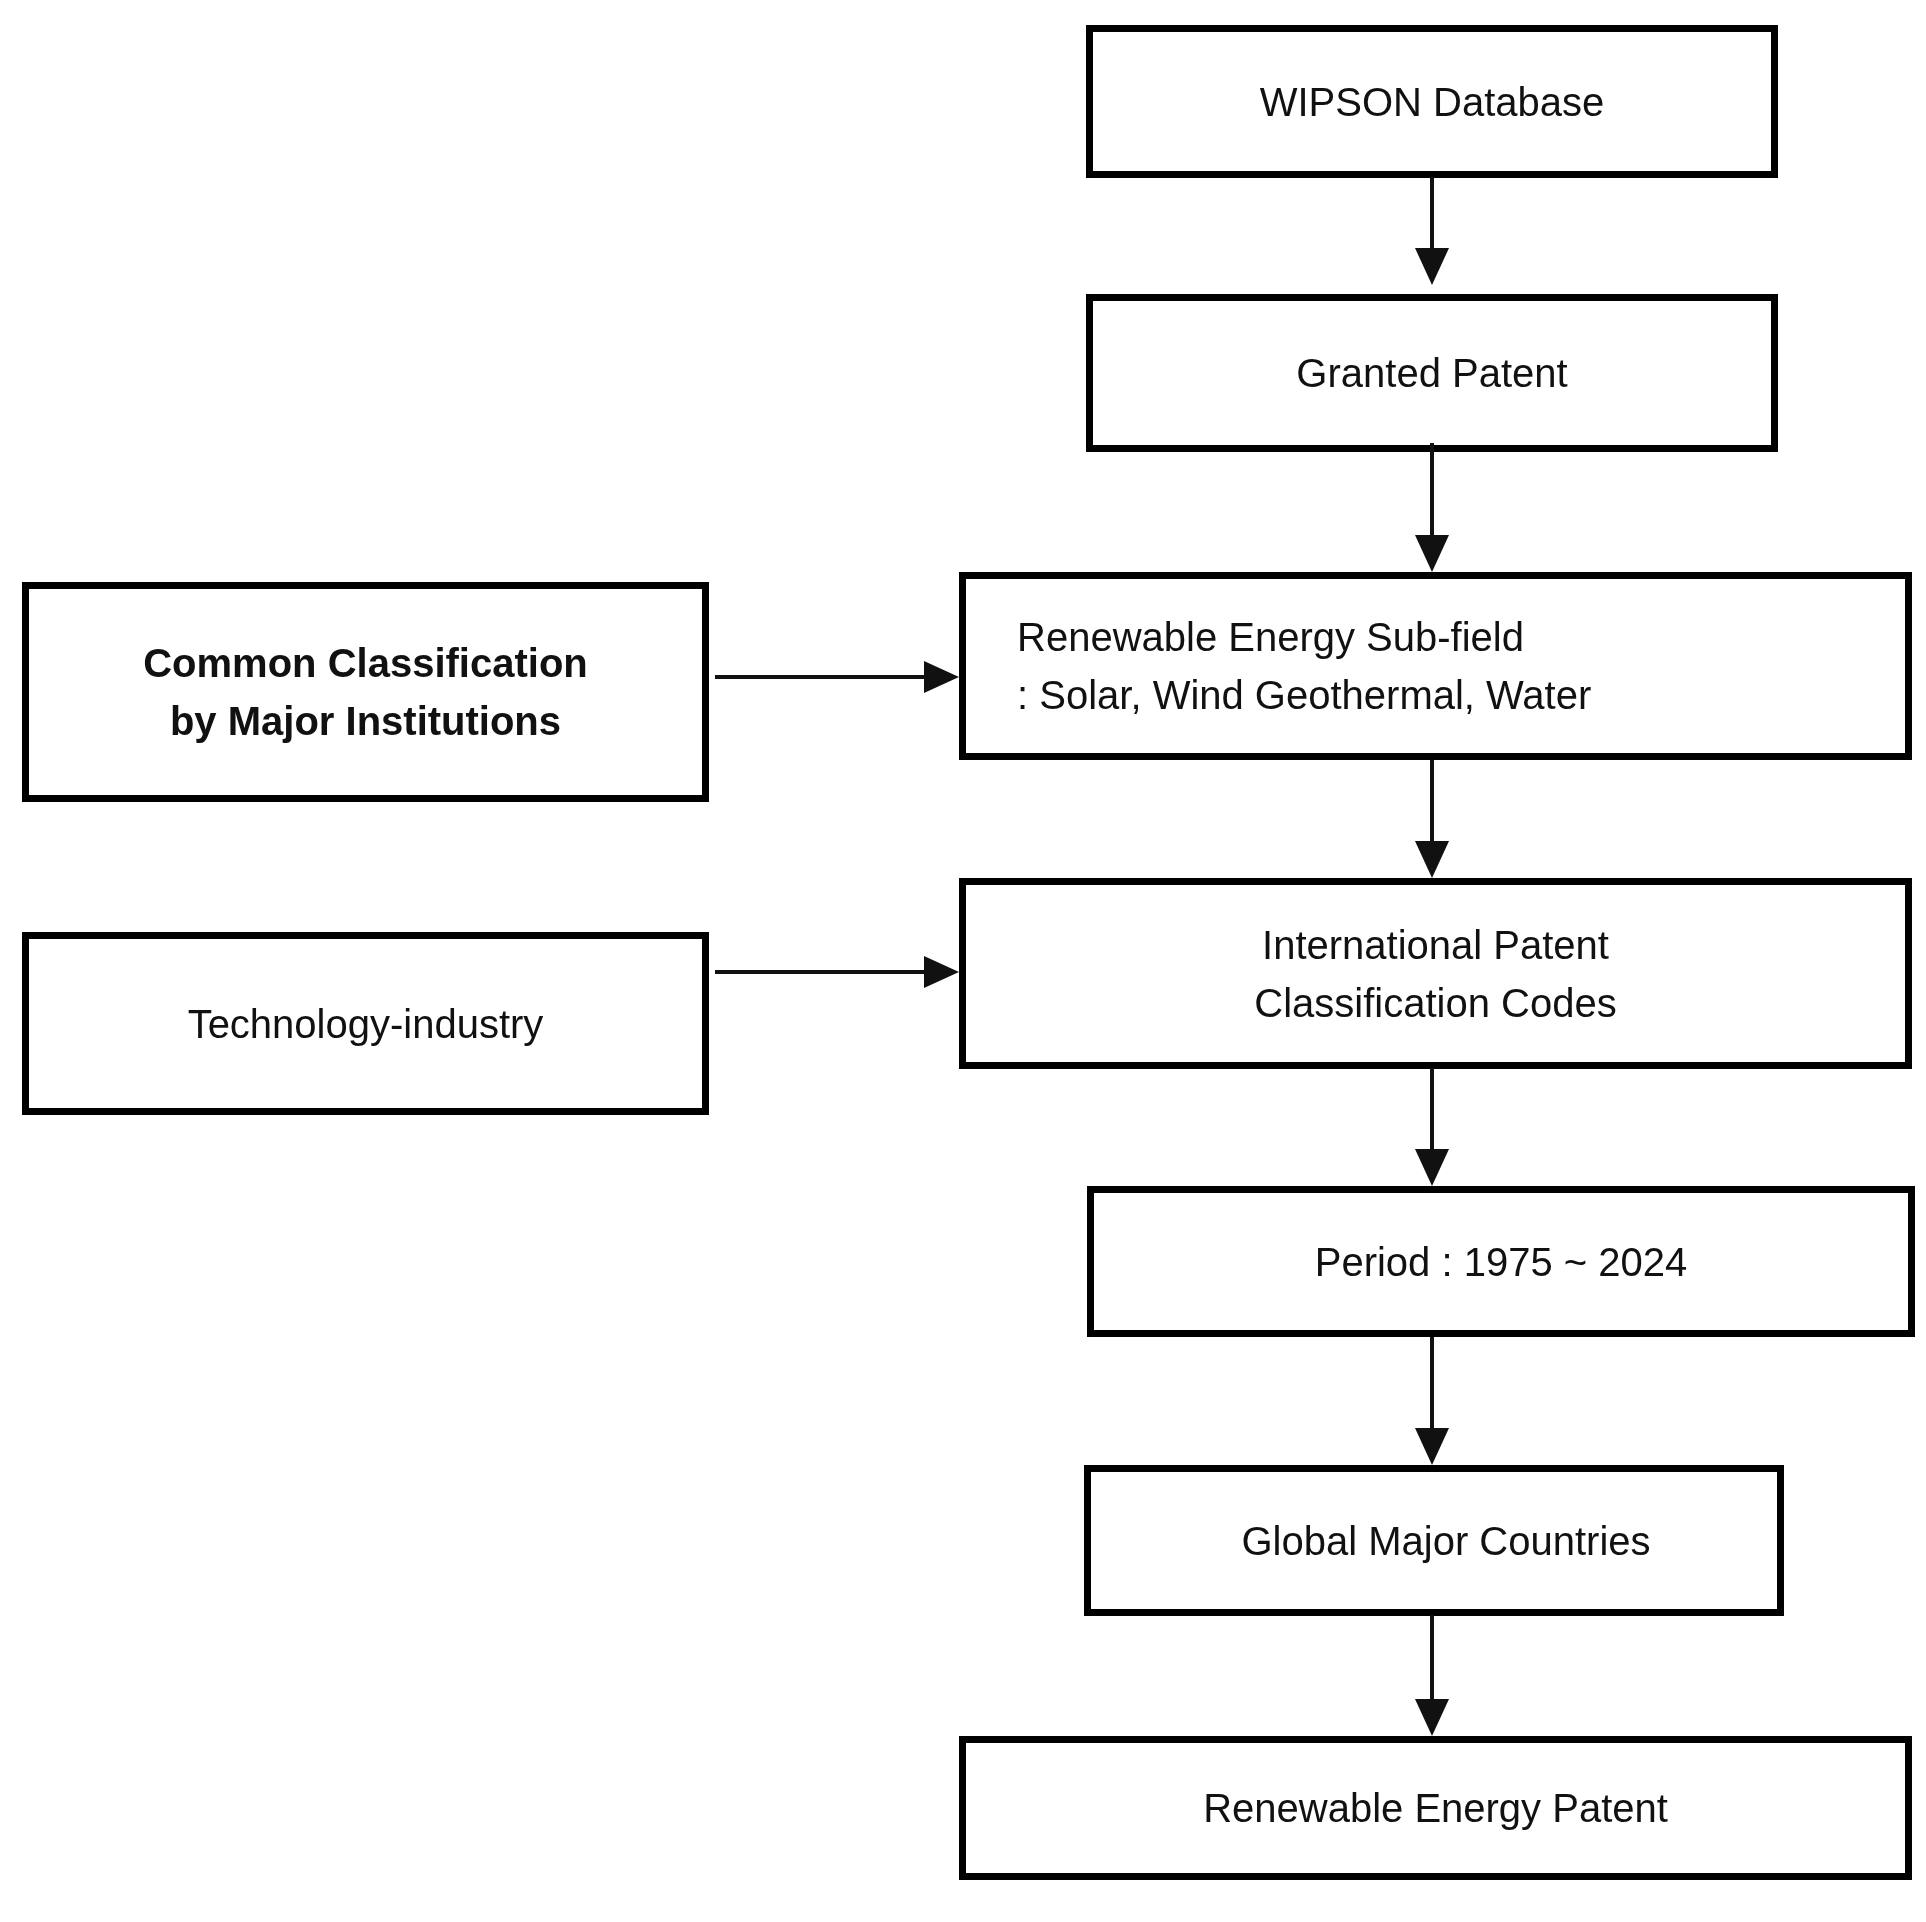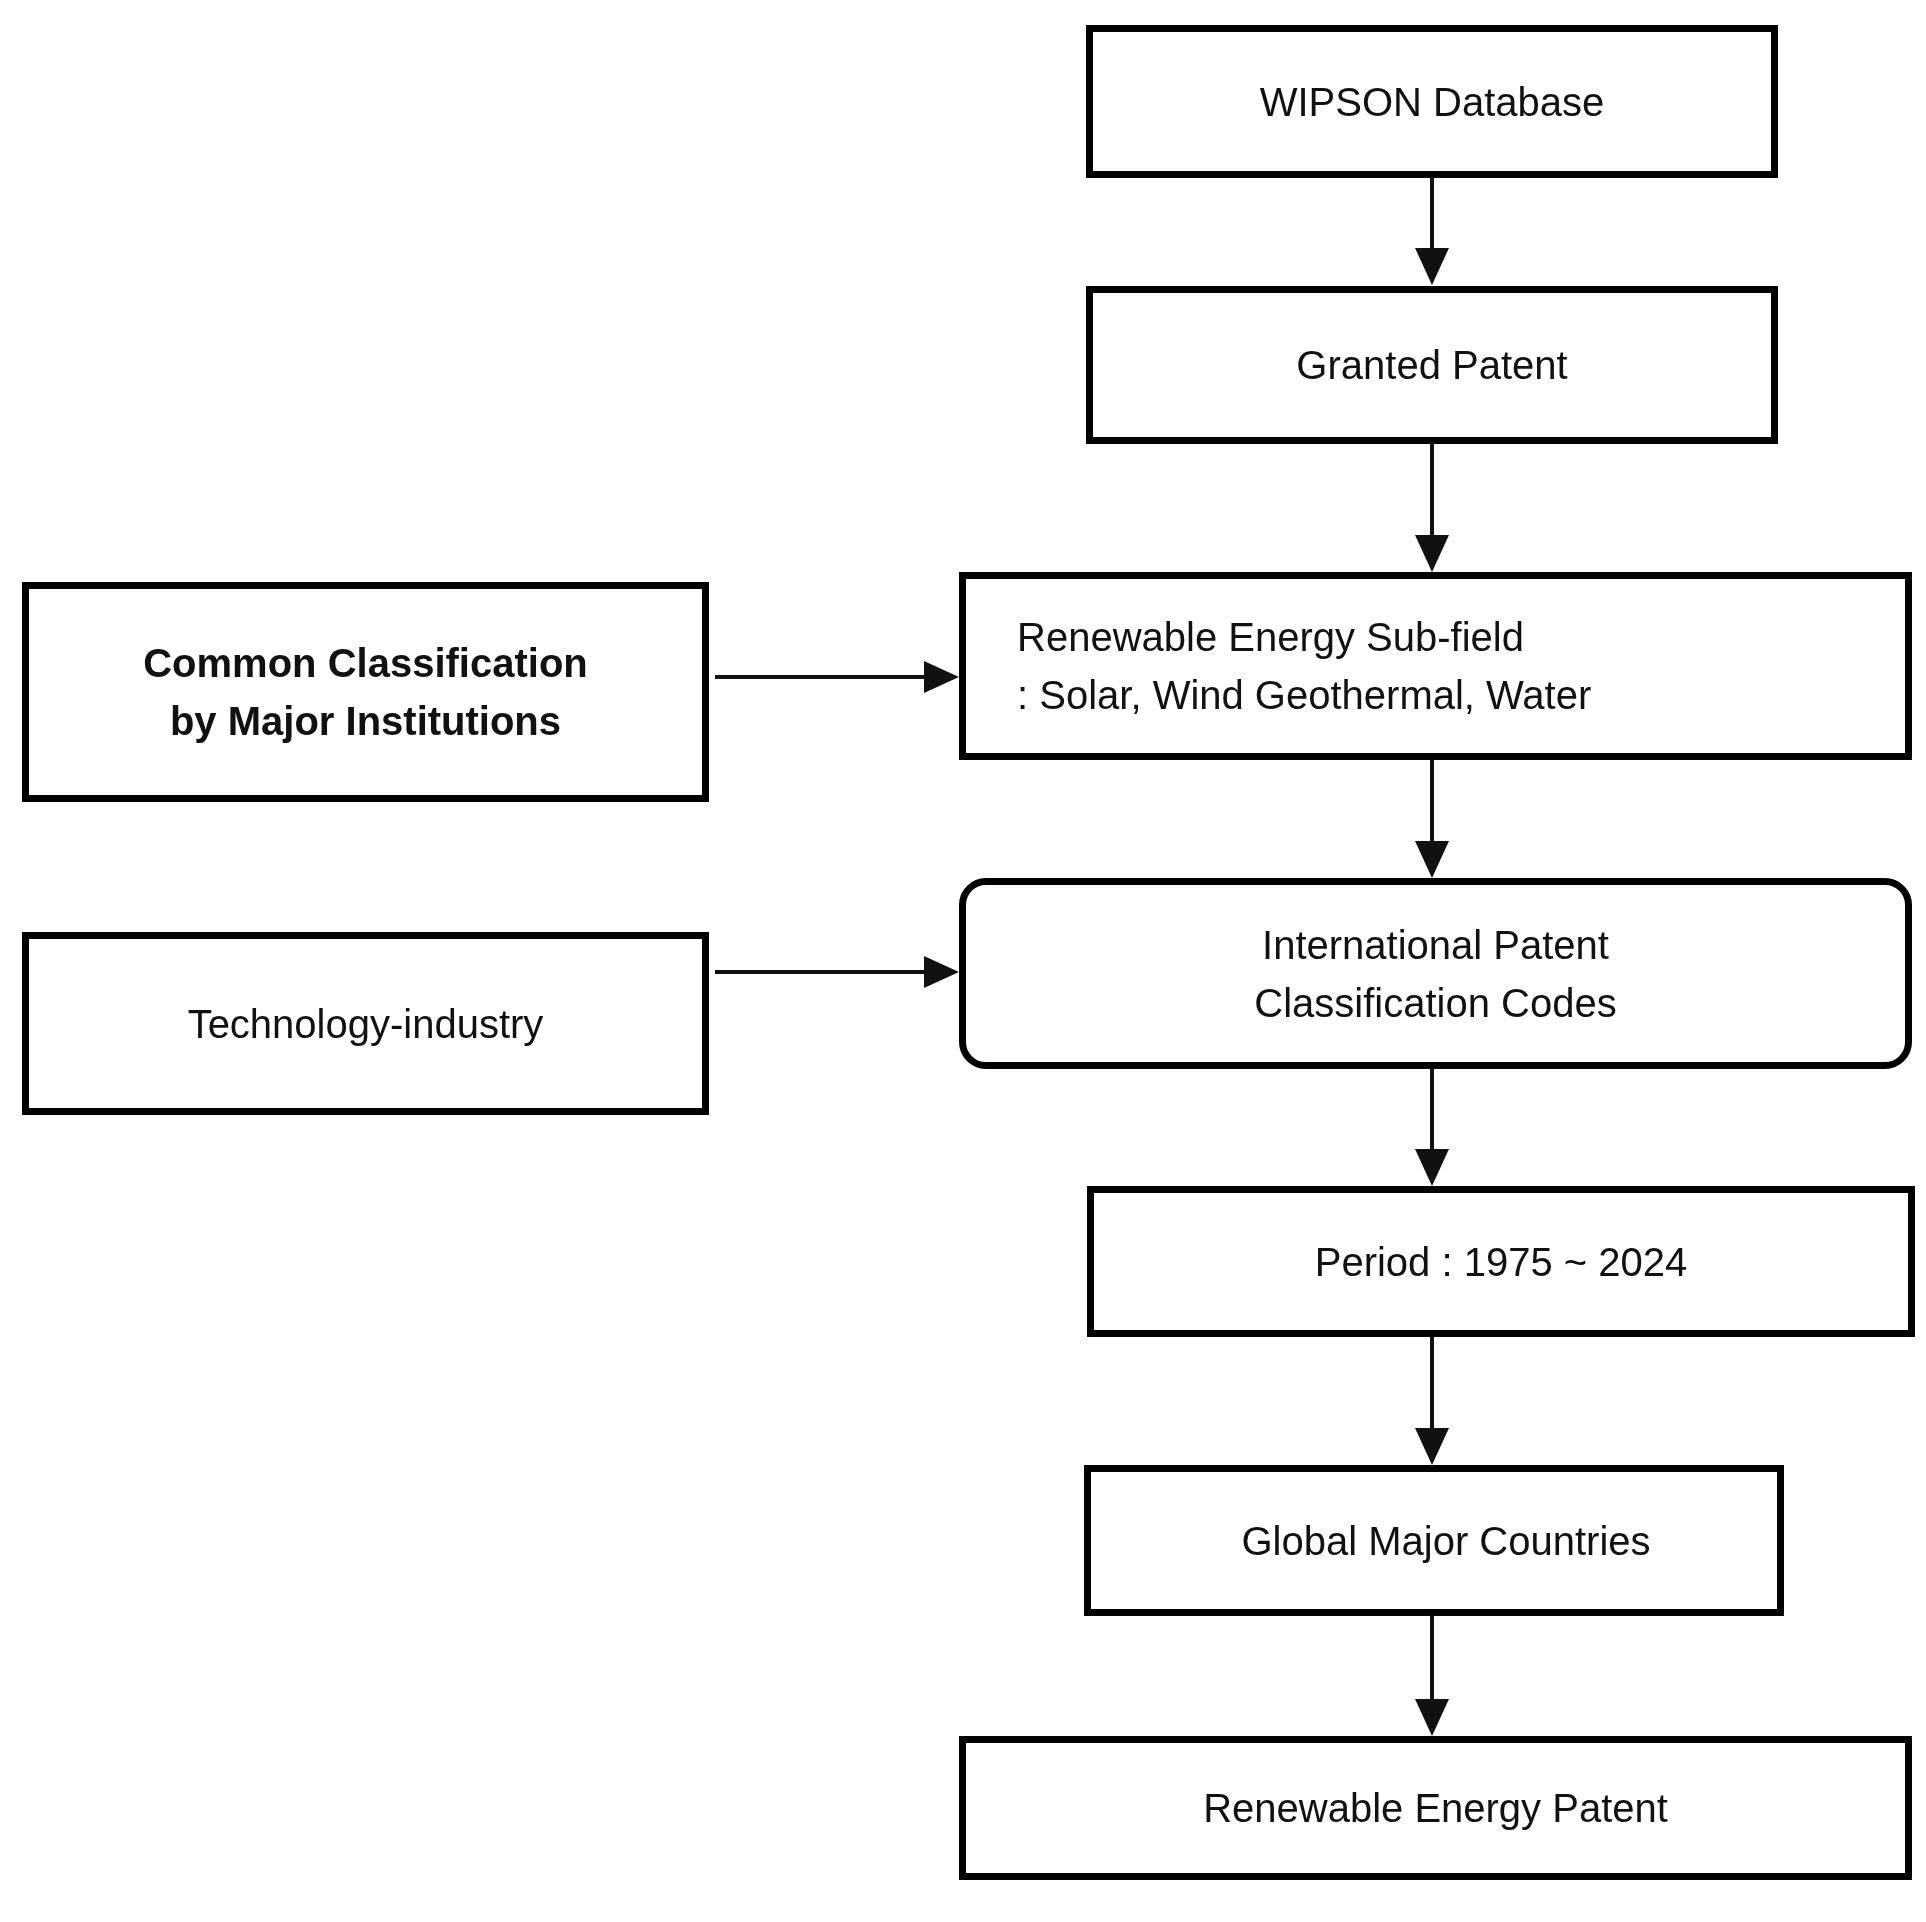--- a/index.html
+++ b/index.html
@@ -65,30 +65,30 @@
 </style>
 </head>
 <body>
 
 <div class="canvas">
 
   <div class="box" style="left:1086px; top:25px; width:692px; height:153px;">
     <span>WIPSON Database</span>
   </div>
 
-  <div class="box" style="left:1086px; top:286px; width:692px; height:158px;">
+  <div class="box" style="left:1086px; top:294px; width:692px; height:158px;">
     <span>Granted Patent</span>
   </div>
 
   <div class="box left-align" style="left:959px; top:572px; width:953px; height:188px;">
     <span>Renewable Energy Sub-field</span>
     <span>: Solar, Wind Geothermal, Water</span>
   </div>
 
-  <div class="box" style="left:959px; top:878px; width:953px; height:191px;border-radius:27px;">
+  <div class="box" style="left:959px; top:878px; width:953px; height:191px;">
     <span>International Patent</span>
     <span>Classification Codes</span>
   </div>
 
   <div class="box" style="left:1087px; top:1186px; width:828px; height:151px;">
     <span>Period : 1975 ~ 2024</span>
   </div>
 
   <div class="box" style="left:1084px; top:1465px; width:700px; height:151px;padding-left:24px;">
     <span>Global Major Countries</span>

